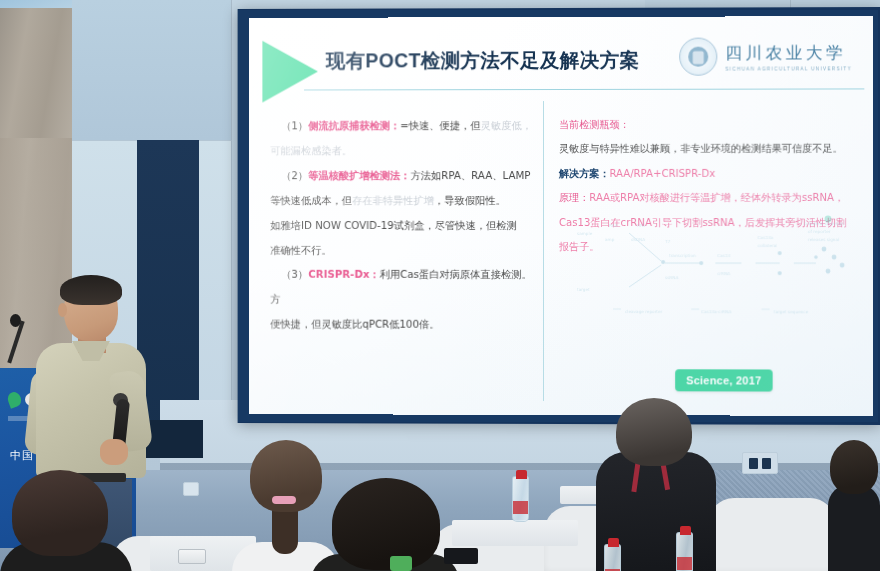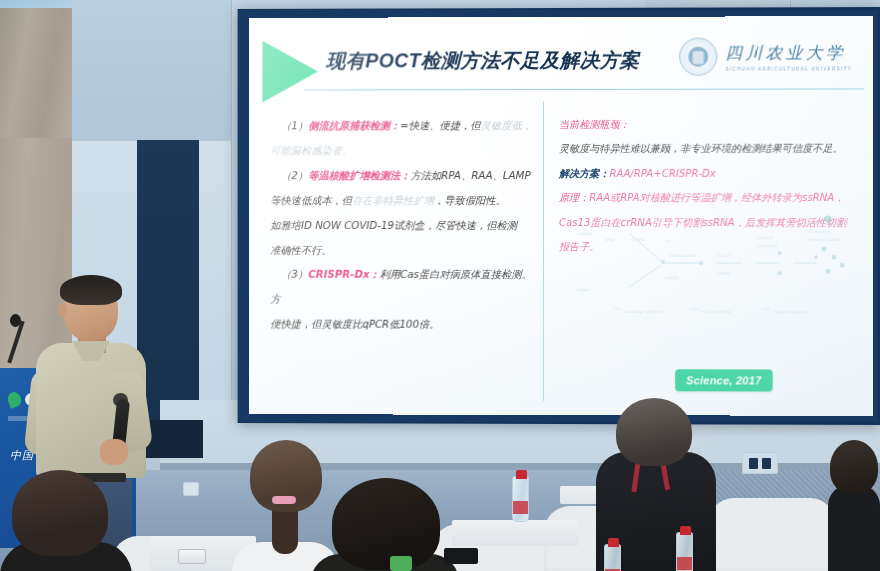--- a/index.html
+++ b/index.html
@@ -2,21 +2,21 @@
 <html><head>
 <meta charset="utf-8">
 <style>
   * { margin:0; padding:0; box-sizing:border-box; }
   html,body { width:880px; height:571px; overflow:hidden; }
   body {
     font-family:"Liberation Sans", sans-serif;
     background:#b9c9d6;
     position:relative;
   }
-  .scene { position:absolute; inset:0; overflow:hidden;font-style:italic; }
+  .scene { position:absolute; inset:0; overflow:hidden; }
 
   
   .ceiling {
     position:absolute; left:0; top:0; width:230px; height:34px;
     background:linear-gradient(160deg,#9fc4dd 0%,#cfe0ec 60%,#e3ecf3 100%);
   }
   .wall-base {
     position:absolute; left:0; top:0; width:880px; height:470px;
     background:linear-gradient(180deg,#c2d5e3 0%,#bdd0df 45%,#b4c7d7 100%);
   }

